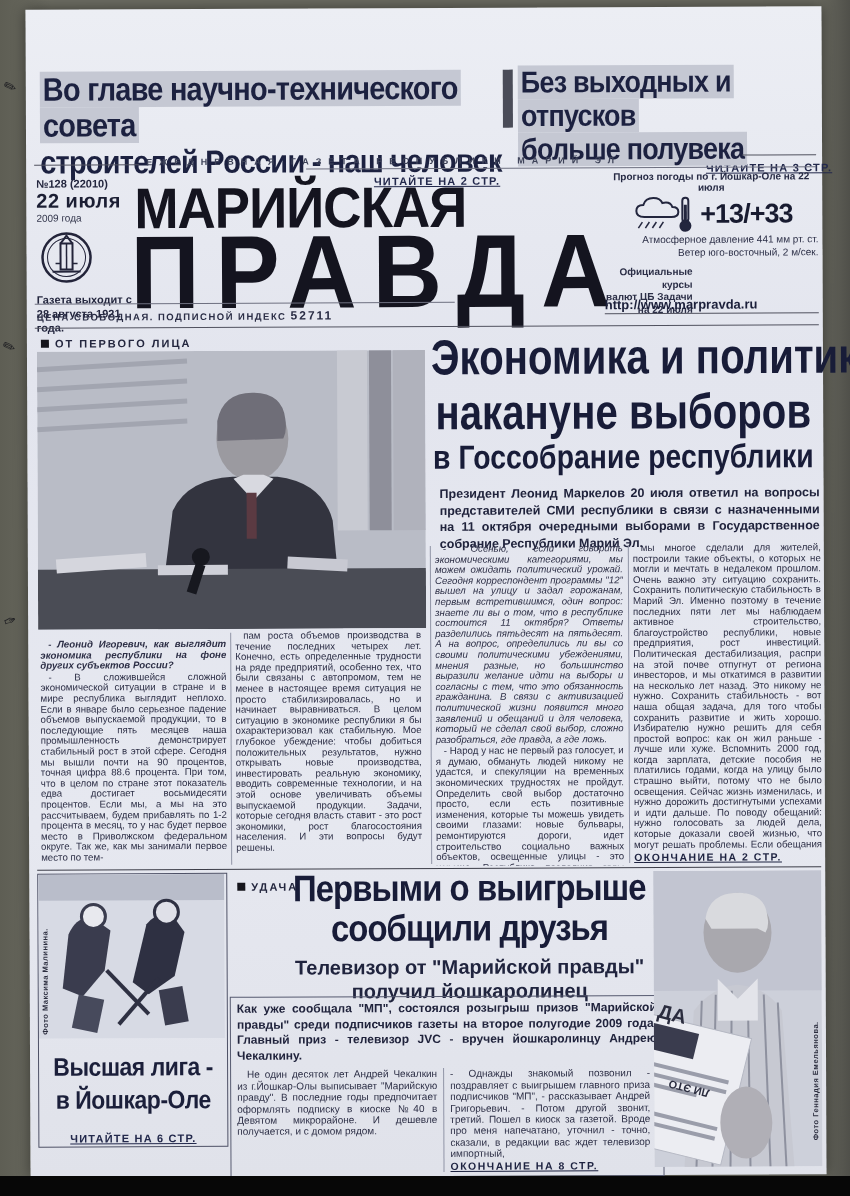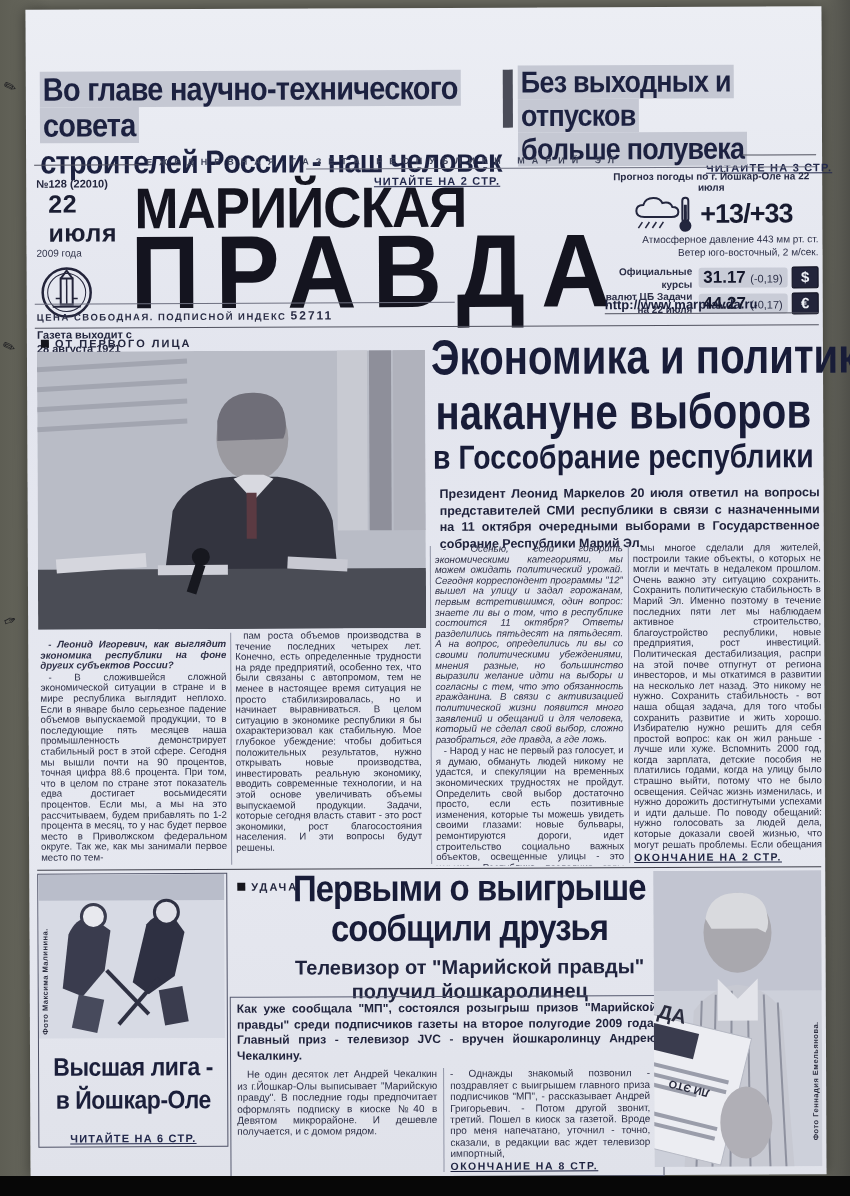--- a/index.html
+++ b/index.html
@@ -17,21 +17,21 @@
     transform:scaleY(1.12);transform-origin:top left;}
   .band{background:#c5c8d3;box-decoration-break:clone;padding:0 3px;}
   .readmore{font-weight:bold;color:#23294c;text-decoration:underline;font-size:11px;letter-spacing:1.2px;cursor:pointer;}
 
   .tagline{font-size:9px;font-weight:bold;letter-spacing:7px;color:#3d4258;white-space:nowrap;}
   .hrule{position:absolute;background:#51525f;height:1px;}
   .vrule{position:absolute;background:#9094a6;width:1px;}
 
   
   .issue{font-size:11px;font-weight:bold;color:#23263e;}
-  .mdate{font-size:25px;font-weight:bold;color:#1b1e33;letter-spacing:0.5px;margin-left:12px;}
+  .mdate{font-size:20px;font-weight:bold;color:#1b1e33;letter-spacing:0.5px;}
   .myear{font-size:10px;color:#33364c;}
   .since{font-size:11px;font-weight:bold;color:#23263e;line-height:1.25;}
   .title-top{font-size:53px;font-weight:bold;color:#14141f;letter-spacing:-1px;white-space:nowrap;
     transform:scaleY(1.08);transform-origin:top left;}
   .title-bottom{font-size:96px;font-weight:bold;color:#14141f;letter-spacing:16px;white-space:nowrap;
     transform:scaleY(1.08);transform-origin:top left;}
   .weekday-badge{background:linear-gradient(180deg,#a3a6b2,#9295a3);color:#f2f3f7;
     font-family:"DejaVu Serif",serif;font-style:italic;font-weight:bold;font-size:24px;
     text-align:center;text-shadow:1px 1px 0 #2c2c3a,-1px -1px 0 #2c2c3a;line-height:32px;}
   .w-title{font-size:10px;font-weight:bold;color:#262a44;text-align:center;}
@@ -137,40 +137,28 @@
             <line x1="33" y1="27" x2="29" y2="33"></line>
         </g>
         <g stroke="#23263e" stroke-width="2">
           <rect x="52" y="3" width="6" height="24" rx="3" fill="none"></rect>
           <circle cx="55" cy="31" r="5" fill="#23263e"></circle>
           <line x1="55" y1="10" x2="55" y2="28" stroke-width="3"></line>
         </g>
       </svg>
       <span class="w-temp">+13/+33</span>
     </div>
-    <div class="w-line">Атмосферное давление 443 мм рт. ст.</div>
+    <div class="w-line">Атмосферное давление 441 мм рт. ст.</div>
     <div class="w-line">Ветер юго-восточный, 2 м/сек.</div>
 
     <div style="display:flex;margin-top:7px;align-items:center;">
       <div class="cur-label" style="width:88px;">
         <div>Официальные курсы</div>
         <div>валют ЦБ Задачи</div>
         <div>на 22 июля</div>
-      </div>
-      <div style="margin-left:6px;">
-        <div style="display:flex;align-items:center;gap:4px;">
-          <span class="cur-box"><span class="cur-val">31.17</span>
-          <span class="cur-chg">(-0,19)</span></span>
-          <span class="cur-badge">$</span>
-        </div>
-        <div style="display:flex;align-items:center;gap:4px;margin-top:4px;">
-          <span class="cur-box"><span class="cur-val">44.27</span>
-          <span class="cur-chg">(-0,17)</span></span>
-          <span class="cur-badge">€</span>
-        </div>
       </div>
     </div>
   </div>
 
   <div class="abs website" style="left:578px;top:290px;">http://www.marpravda.ru</div>
   <div class="hrule" style="left:578px;top:306px;width:214px;"></div>
 
   <div class="abs price" style="left:10px;top:300px;">
     <span>ЦЕНА СВОБОДНАЯ. ПОДПИСНОЙ ИНДЕКС</span>
     <b>52711</b>

